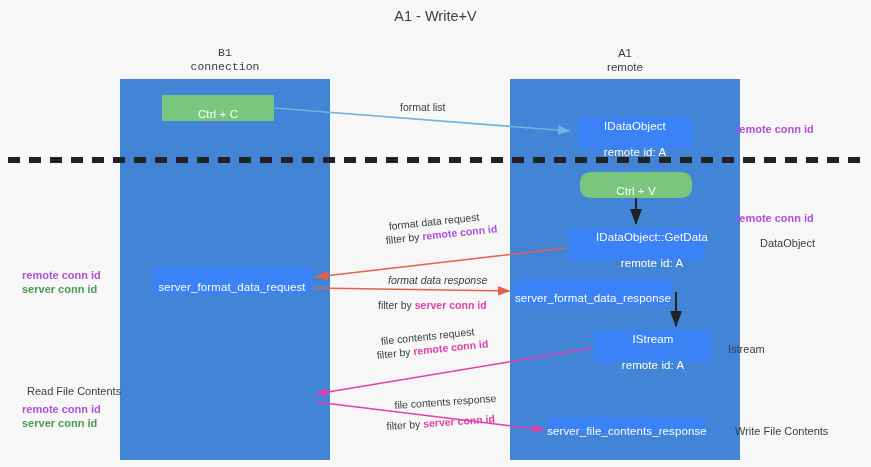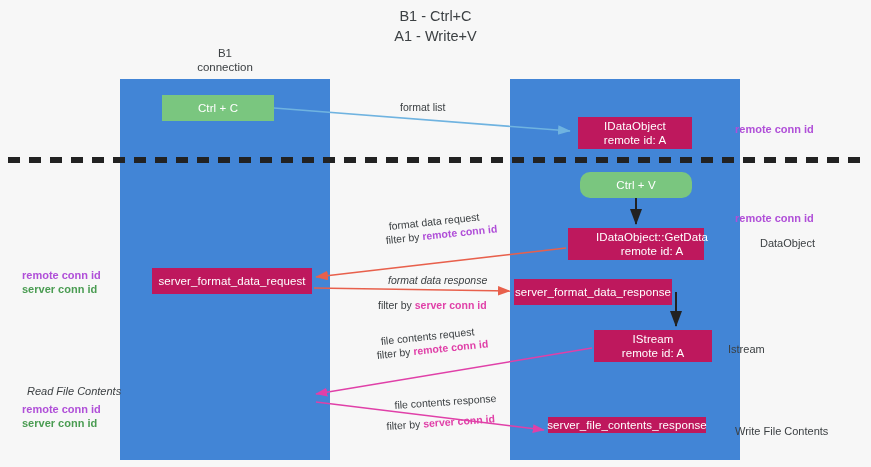--- a/index.html
+++ b/index.html
@@ -16,21 +16,21 @@
   
   .title{
     position:absolute;left:0;top:6px;width:871px;
     text-align:center;font-size:14.5px;line-height:20px;color:#3c4043;
   }
 
   
   .lane-head{
     position:absolute;text-align:center;font-size:11.5px;line-height:14px;color:#3c4043;
   }
-  #lane-head-b1{left:120px;top:46px;width:210px;}
+  #lane-head-b1{left:120px;top:46px;width:210px;font-family:Liberation Mono, monospace;}
   #lane-head-a1{left:510px;top:46px;width:230px;}
 
   
   .lane{position:absolute;background:#4285d6;}
   #lane-b1{left:120px;top:79px;width:210px;height:381px;}
   #lane-a1{left:510px;top:79px;width:230px;height:381px;}
 
   
   #divider{
     position:absolute;left:8px;top:157px;width:856px;height:6px;
@@ -39,22 +39,22 @@
 
   
   .node{
     position:absolute;box-sizing:border-box;
     display:flex;flex-direction:column;align-items:center;justify-content:center;
     color:#ffffff;font-size:11.5px;line-height:14px;text-align:center;
     letter-spacing:.1px;
   }
   .node.green{background:#7ac67f;}
   .node.orange{background:#fbb košt;}
-  .node.orange{background:#be185d;}
-  .node span{display:block;}
+  .node.orange{background:#3b82f6;}
+  .node span{display:block;margin-top:12px;}
 
   #node-ctrl-c{left:162px;top:95px;width:112px;height:26px;}
   #node-idataobject{left:578px;top:117px;width:114px;height:32px;}
   #node-ctrl-v{left:580px;top:172px;width:112px;height:26px;border-radius:10px;}
   #node-getdata{left:568px;top:228px;width:136px;height:32px;padding-left:32px;}
   #node-server-format-data-request{left:152px;top:268px;width:160px;height:26px;}
   #node-server-format-data-response{left:514px;top:279px;width:158px;height:26px;}
   #node-istream{left:594px;top:330px;width:118px;height:32px;}
   #node-server-file-contents-request{left:150px;top:385px;width:162px;height:26px;}
   #node-server-file-contents-response{left:548px;top:417px;width:158px;height:16px;}
@@ -68,21 +68,21 @@
   .pink{color:#e040a8;}
   .green-t{color:#4a9c52;}
 
   #lbl-remote-conn-id-1{left:735px;top:122px;font-weight:bold;}
   #lbl-remote-conn-id-2{left:735px;top:211px;font-weight:bold;}
   #lbl-dataobject{left:760px;top:236px;}
   #lbl-istream{left:728px;top:342px;}
   #lbl-write-file-contents{left:735px;top:424px;}
 
   #lbl-left-conn-ids{left:22px;top:268px;font-weight:bold;}
-  #lbl-read-file-contents{left:27px;top:384px;font-style:italic;}
+  #lbl-read-file-contents{left:27px;top:384px;}
   #lbl-left-conn-ids-2{left:22px;top:402px;font-weight:bold;}
 
   
   .edge-lbl{position:absolute;font-size:10.5px;line-height:14px;color:#3c4043;white-space:nowrap;}
   .edge-lbl b{font-weight:bold;}
 
   #elbl-format-list{left:400px;top:100px;}
 
   #elbl-format-data-request{left:388px;top:219px;transform:rotate(-6deg);transform-origin:left top;}
   #elbl-filter-remote-1{left:385px;top:233px;transform:rotate(-6deg);transform-origin:left top;}
@@ -98,27 +98,30 @@
 
   
   #edges{position:absolute;left:0;top:0;width:871px;height:467px;pointer-events:none;}
 </style>
 </head>
 <body>
 
 <div id="stage">
 
   <div class="title">
-    <div>B1 - Ctrl+C</div>
     <div>A1 - Write+V</div>
   </div>
 
   <div class="lane-head" id="lane-head-b1">
     <div>B1</div>
     <div>connection</div>
+  </div>
+  <div class="lane-head" id="lane-head-a1">
+    <div>A1</div>
+    <div>remote</div>
   </div>
 
   <div class="lane" id="lane-b1"></div>
   <div class="lane" id="lane-a1"></div>
 
   <svg id="edges" viewBox="0 0 871 467">
     <defs>
       <marker id="ar-blue" markerWidth="9" markerHeight="9" refX="7.5" refY="3" orient="auto">
         <path d="M0,0 L8,3 L0,6 z" fill="#6fb3e0"></path>
       </marker>

